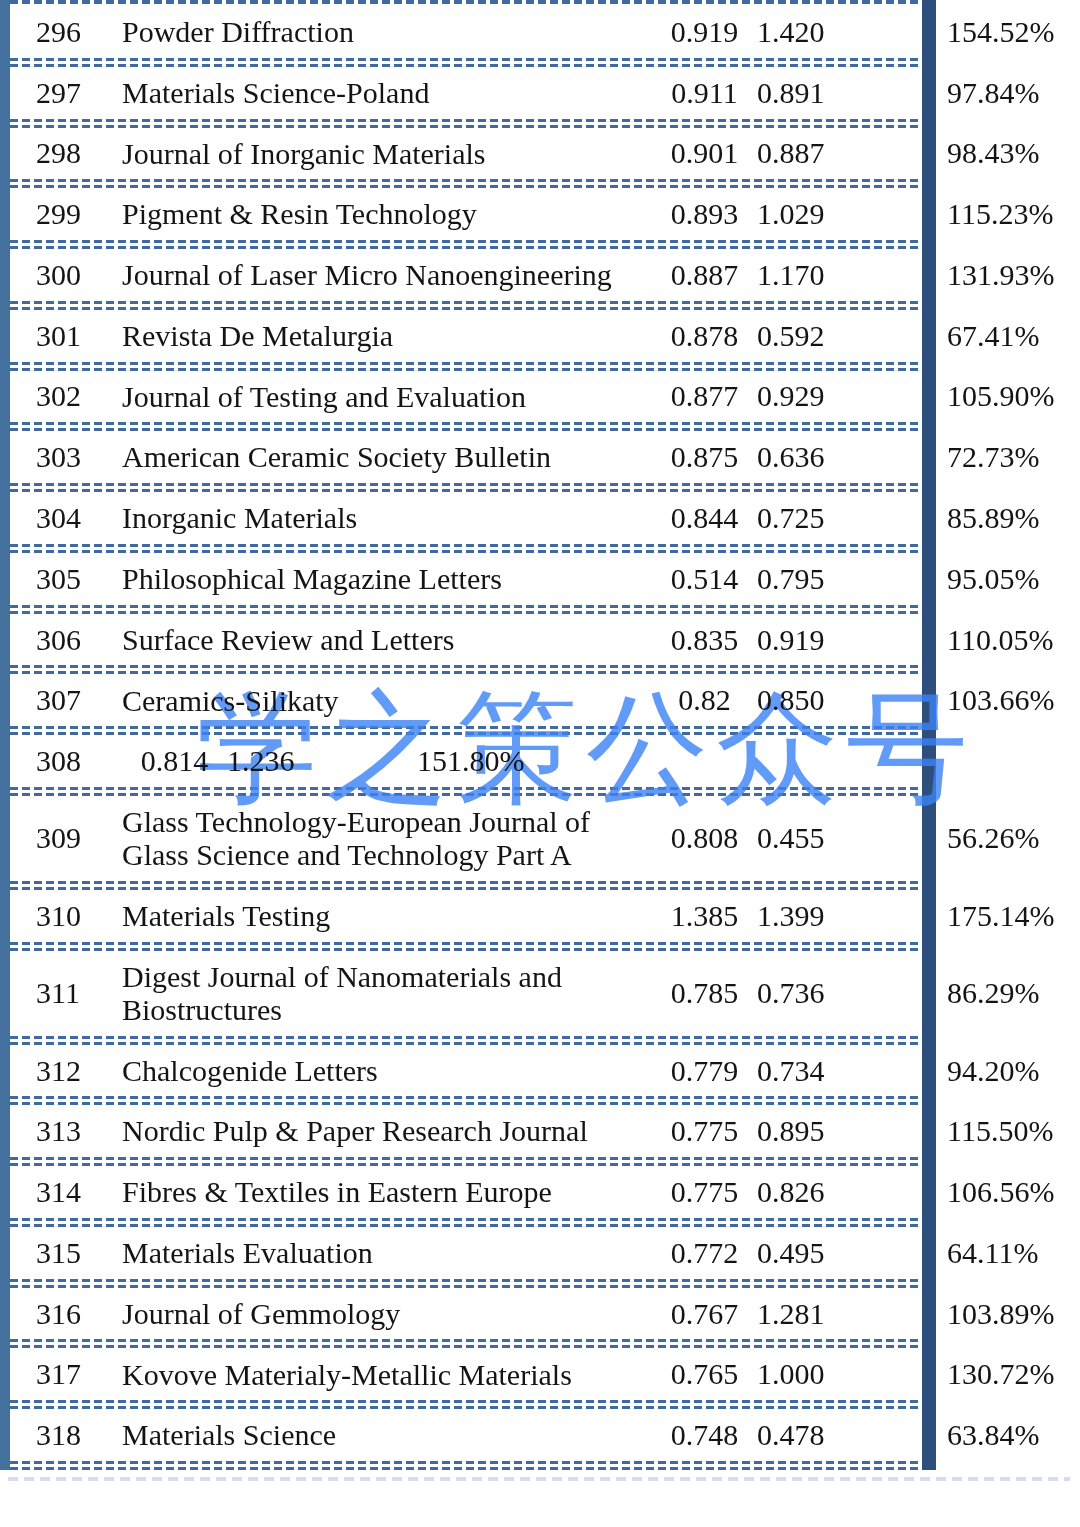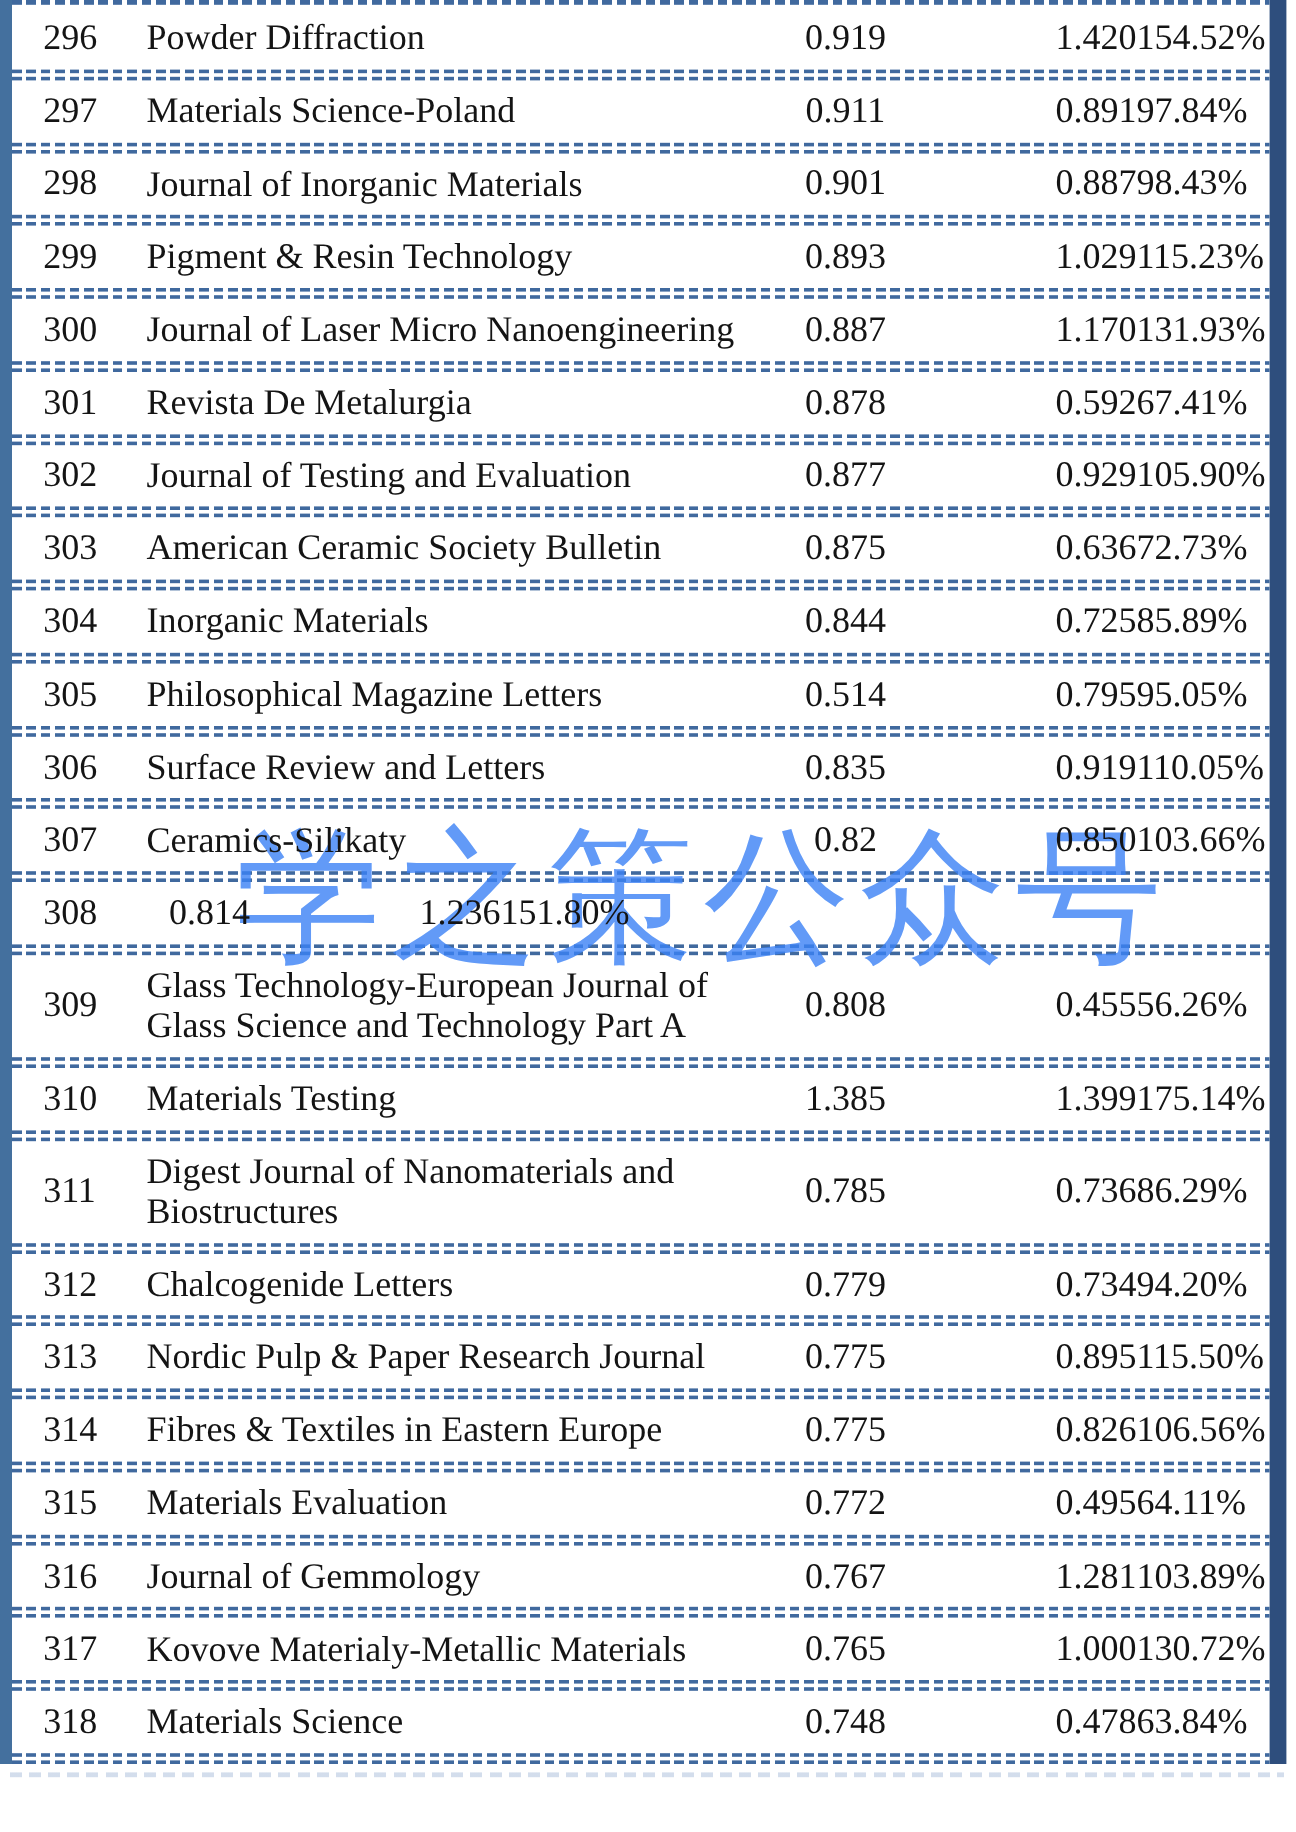--- a/index.html
+++ b/index.html
@@ -12,21 +12,21 @@
     width: 1080px;
     height: 1527px;
     overflow: hidden;
     font-family: "Liberation Serif", serif;
     color: #141414;
   }
   .frame {
     position: absolute;
     top: 0;
     left: 0;
-    width: 1072px;
+    width: 936px;
     height: 1470px;
     box-sizing: border-box;
     border-left: 10px solid #44709e;
     border-right: 14px solid #2e4e7d;
     background: #ffffff;
     display: flex;
     flex-direction: column;
   }
   .sep {
     flex: 0 0 auto;
@@ -63,21 +63,21 @@
     box-sizing: border-box;
     padding-right: 10px;
     line-height: 1.12;
   }
   .cell-v1 {
     flex: 0 0 105px;
     text-align: center;
   }
   .cell-v2 {
     flex: 0 0 190px;
-    text-align: right;
+    text-align: left;
   }
   .cell-pct {
     flex: 1 1 auto;
     padding-right: 8px;
     white-space: nowrap;
   }
   .watermark {
     position: absolute;
     top: 688px;
     left: 196px;

